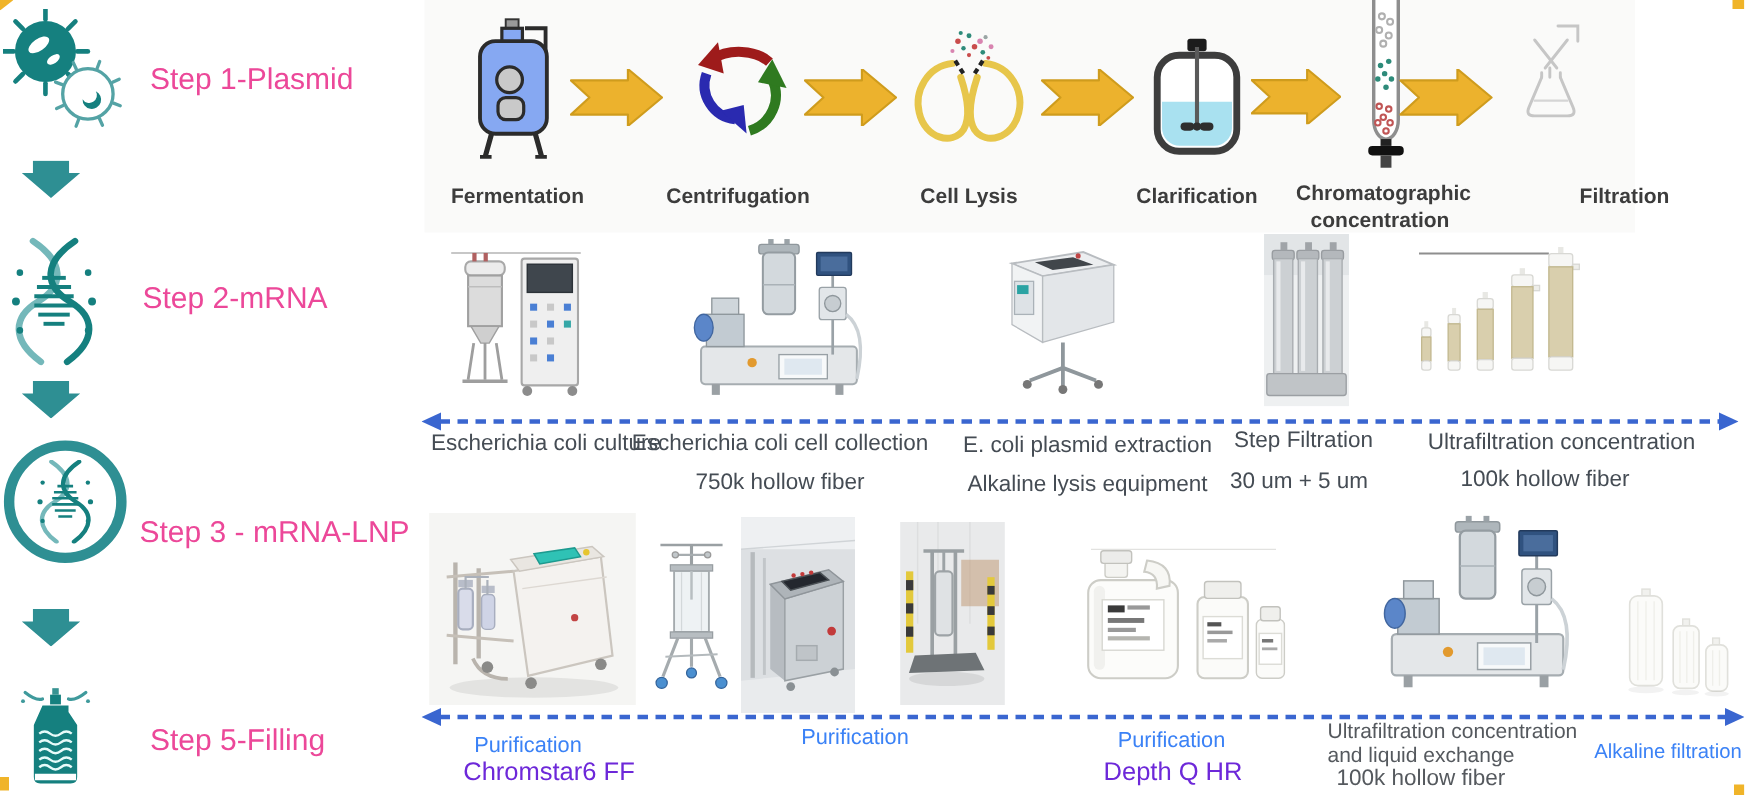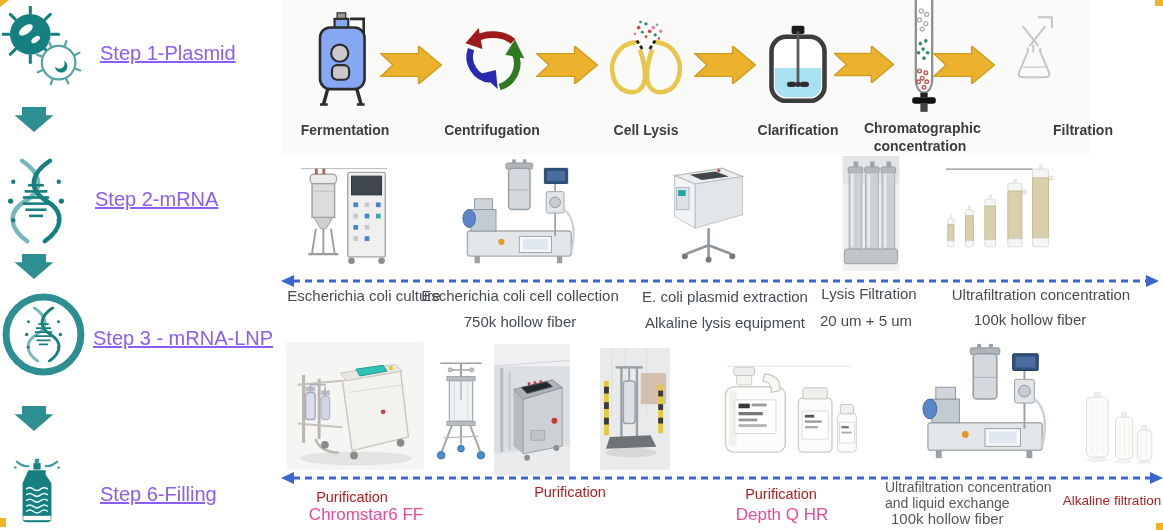--- a/index.html
+++ b/index.html
@@ -5,25 +5,25 @@
   html,body{margin:0;padding:0;background:#fff;}
   .stage{position:relative;width:1163px;height:530px;background:#ffffff;overflow:hidden;
          font-family:"Liberation Sans",sans-serif;}
   .abs{position:absolute;}
   .panel{position:absolute;left:283px;top:0;width:807px;height:155px;background:#fafaf9;}
   .flowcap{position:absolute;transform:translateX(-50%);font-size:14px;font-weight:700;
            color:#3c3c3c;text-align:center;line-height:1.25;white-space:nowrap;}
   .flowcap.wrap{white-space:normal;width:112px;}
   .cap{position:absolute;transform:translateX(-50%);font-size:15px;color:#454c54;
        white-space:nowrap;text-align:center;}
-  .cap2{position:absolute;transform:translateX(-50%);font-size:14.5px;color:#b91c1c;
+  .cap2{position:absolute;transform:translateX(-50%);font-size:14.5px;color:#3b82f6;
         white-space:nowrap;text-align:right;}
-  .capLg{position:absolute;transform:translateX(-50%);font-size:17px;color:#ec4899;
+  .capLg{position:absolute;transform:translateX(-50%);font-size:17px;color:#6d28d9;
          white-space:nowrap;text-align:center;}
-  .stepcap{position:absolute;font-size:20px;color:#8b5cf6;white-space:nowrap;text-decoration:underline;}
+  .stepcap{position:absolute;font-size:20px;color:#ec4899;white-space:nowrap;}
   .ufblock{position:absolute;font-size:14px;color:#55595e;line-height:15.5px;text-align:left;}
   .corner{position:absolute;background:#f0b429;}
 </style>
 </head>
 <body>
 
 <svg width="0" height="0" style="position:absolute" aria-hidden="true">
 <defs>
 
 <symbol id="bacteria" viewBox="0 0 95 95">
@@ -463,30 +463,30 @@
     </svg>
   <div class="stepcap" style="left:95px;top:188px">Step 2-mRNA</div>
 
   <svg class="abs" style="left:13px;top:254px" width="42" height="25">
       <use href="#down-arrow"></use>
     </svg>
 
   <svg class="abs" style="left:0;top:291px" width="87" height="87">
       <use href="#dna-ring"></use>
     </svg>
-  <div class="stepcap" style="left:93px;top:327px">Step 3 - mRNA-LNP</div>
+  <div class="stepcap" style="left:93px;top:344px">Step 3 - mRNA-LNP</div>
 
   <svg class="abs" style="left:13px;top:406px" width="42" height="25">
       <use href="#down-arrow"></use>
     </svg>
 
   <svg class="abs" style="left:11px;top:455px" width="52" height="74">
       <use href="#vial"></use>
     </svg>
-  <div class="stepcap" style="left:100px;top:483px">Step 6-Filling</div>
+  <div class="stepcap" style="left:100px;top:483px">Step 5-Filling</div>
 
   <svg class="abs" style="left:314px;top:9px" width="60" height="102">
       <use href="#fermenter"></use>
     </svg>
   <div class="flowcap" style="left:345px;top:122px">Fermentation</div>
 
   <svg class="abs" style="left:380px;top:46px" width="62" height="38">
       <use href="#yellow-arrow"></use>
     </svg>
 
@@ -551,22 +551,22 @@
     <line x1="12" y1="7" x2="866" y2="7" stroke="#3a66d0" stroke-width="3" stroke-dasharray="7 5"></line>
     <polygon points="13,1 0,7 13,13" fill="#3a66d0"></polygon>
     <polygon points="865,1 878,7 865,13" fill="#3a66d0"></polygon>
   </svg>
 
   <div class="cap" style="left:520px;top:287px">Escherichia coli cell collection</div>
   <div class="cap" style="left:364px;top:287px">Escherichia coli culture</div>
   <div class="cap" style="left:520px;top:313px">750k hollow fiber</div>
   <div class="cap" style="left:725px;top:314px">Alkaline lysis equipment</div>
   <div class="cap" style="left:725px;top:288px">E. coli plasmid extraction</div>
-  <div class="cap" style="left:869px;top:285px">Lysis Filtration</div>
-  <div class="cap" style="left:866px;top:312px">20 um + 5 um</div>
+  <div class="cap" style="left:869px;top:285px">Step Filtration</div>
+  <div class="cap" style="left:866px;top:312px">30 um + 5 um</div>
   <div class="cap" style="left:1041px;top:286px">Ultrafiltration concentration</div>
   <div class="cap" style="left:1030px;top:311px">100k hollow fiber</div>
 
   <svg class="abs" style="left:286px;top:342px" width="138" height="128">
       <use href="#eq-skid"></use>
     </svg>
   <svg class="abs" style="left:432px;top:350px" width="58" height="126">
       <use href="#eq-column"></use>
     </svg>
   <svg class="abs" style="left:494px;top:344px" width="76" height="132">

